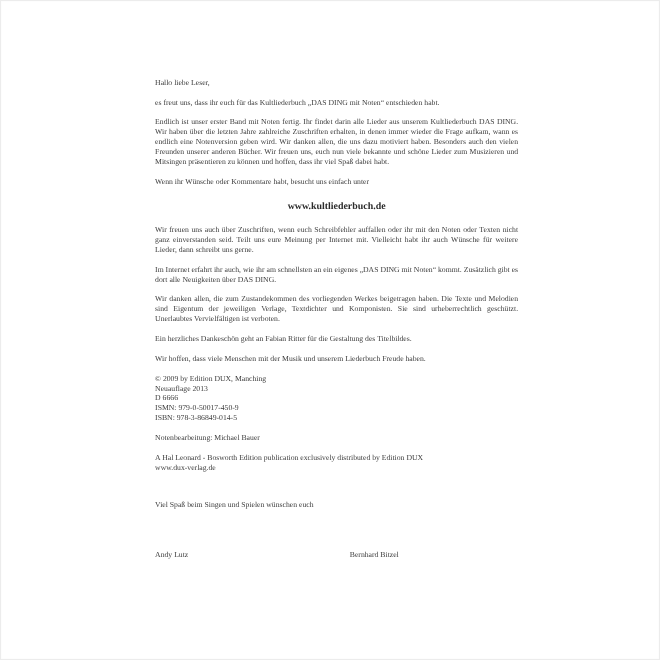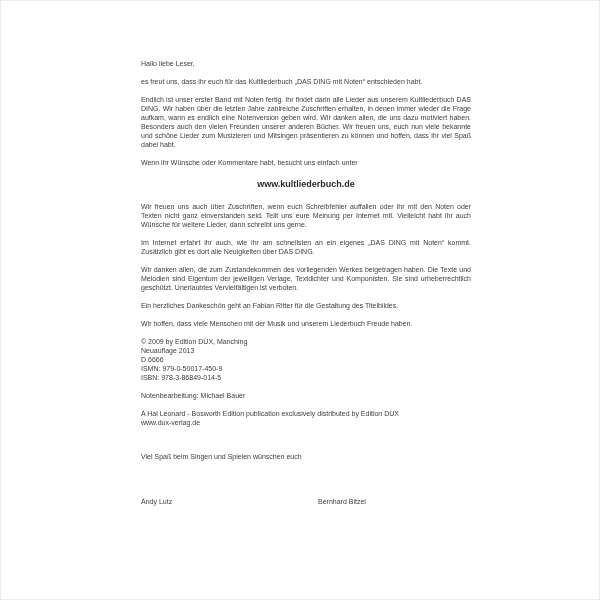--- a/index.html
+++ b/index.html
@@ -14,25 +14,26 @@
     background: #ffffff;
     box-sizing: border-box;
     border: 1px solid #ececec;
     font-family: "Liberation Sans", sans-serif;
     color: #3c3c3c;
     overflow: hidden;
   }
   .text-column {
     position: absolute;
     left: 140px;
-    top: 58px;
+    top: 70px;
     width: 330px;
     font-size: 7px;
     line-height: 9px;
     text-align: justify;
+    font-family: Liberation Serif, serif;
   }
   .para {
     margin: 0 0 9px 0;
   }
   .greeting {
     text-align: left;
   }
   .url-line {
     text-align: center;
     font-weight: bold;

